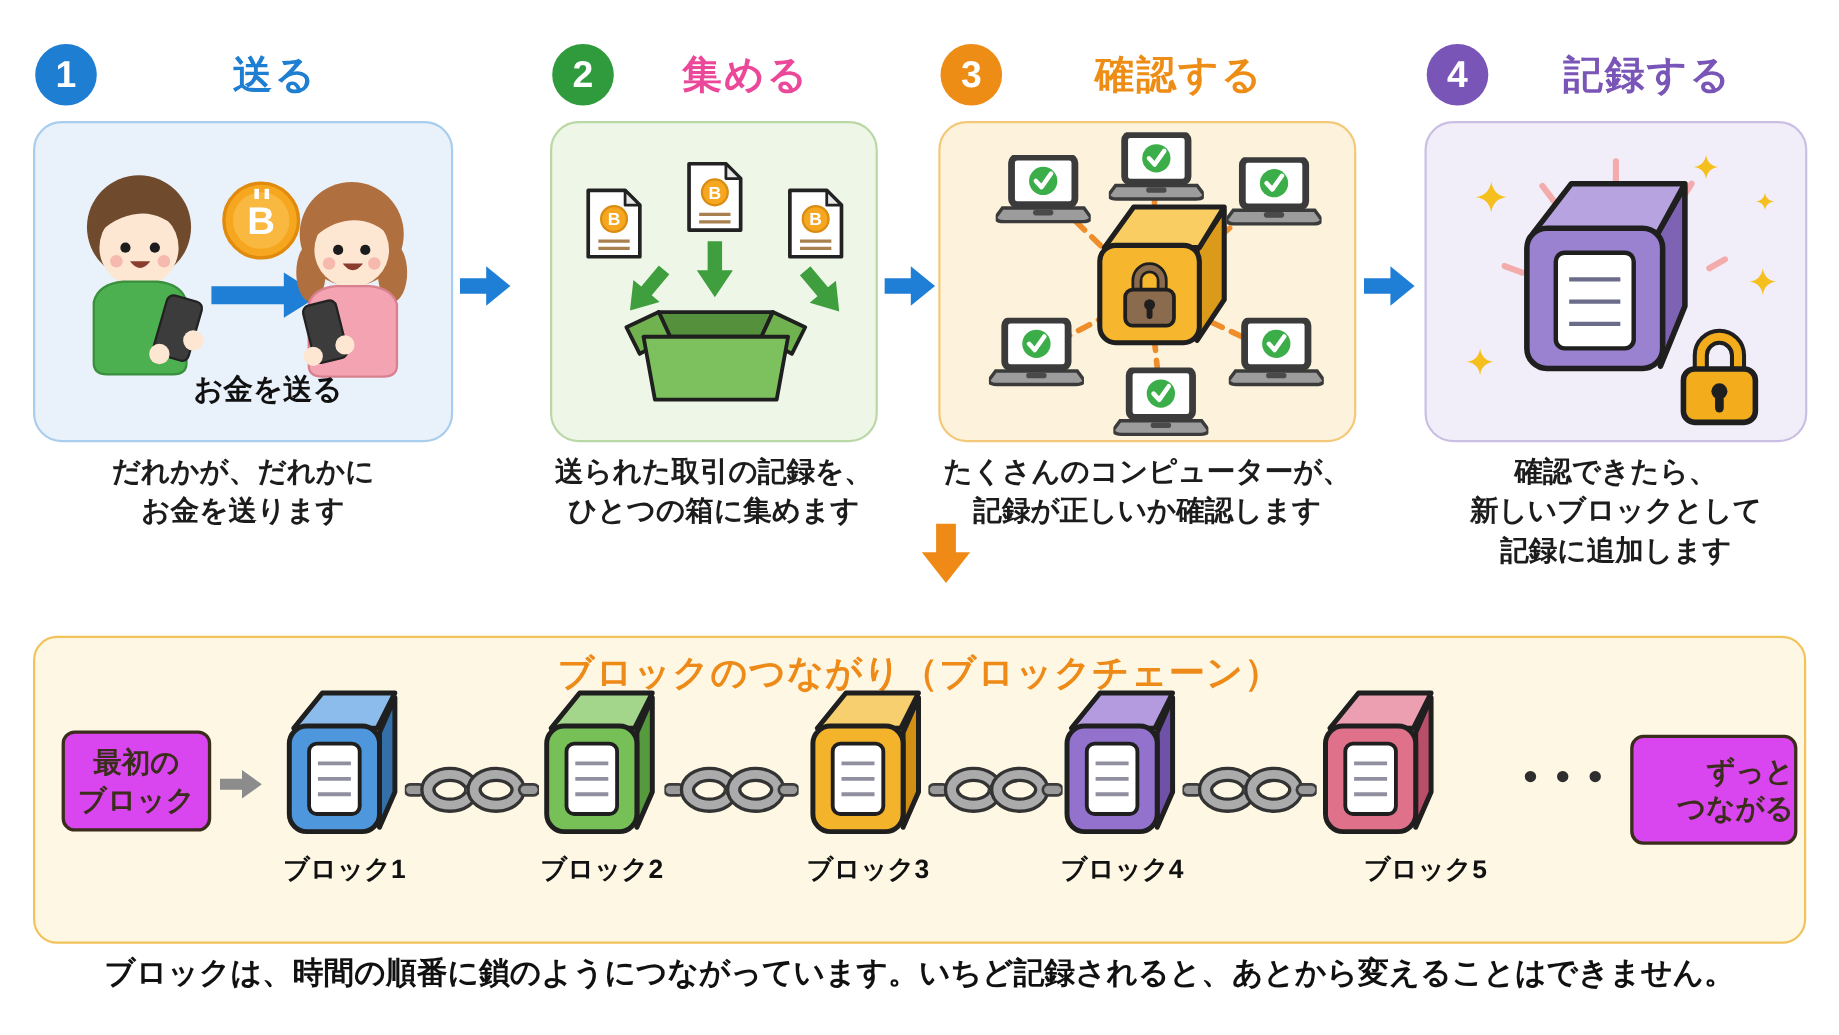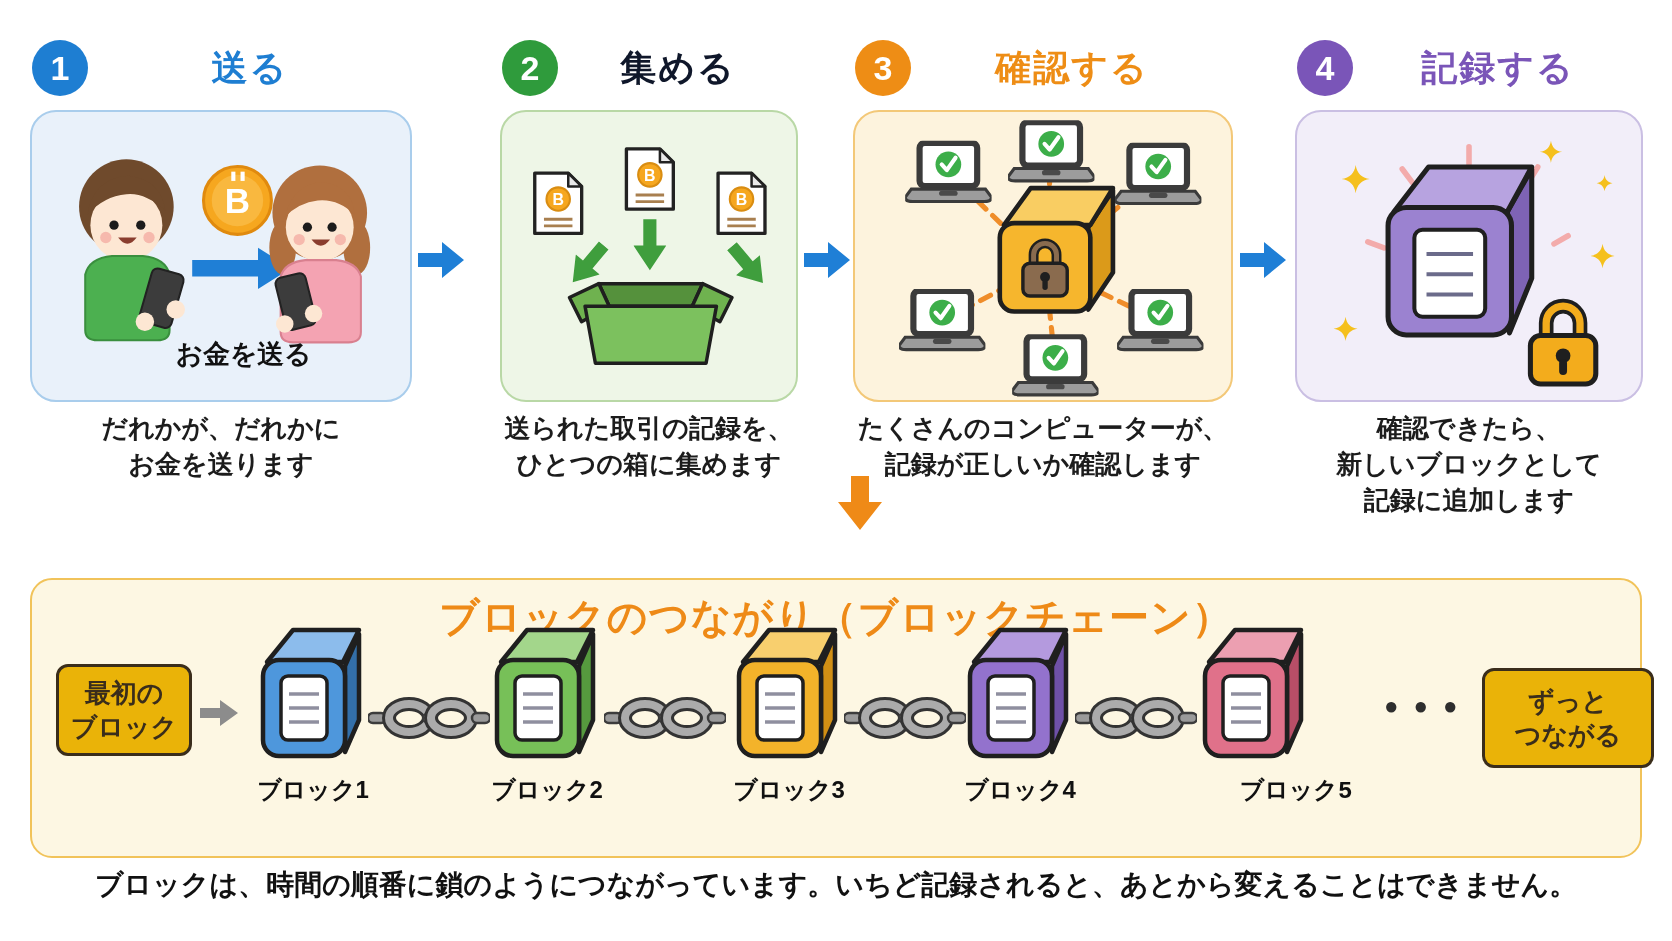--- a/index.html
+++ b/index.html
@@ -17,49 +17,49 @@
   .step-3 { left:853px; width:380px; }
   .step-4 { left:1295px; width:348px; }
   .step-header { display:flex; align-items:center; height:64px; margin-bottom:10px; }
   .step-num {
     width:56px; height:56px; border-radius:50%; flex:0 0 56px;
     display:flex; align-items:center; justify-content:center;
     color:#fff; font-size:34px; font-weight:800; margin-left:2px;
   }
   .step-title { flex:1; text-align:center; font-size:36px; font-weight:800; letter-spacing:2px; }
   .bg-blue{background:#1e7ed2;} .bg-green{background:#2f9b3c;} .bg-orange{background:#ee8d15;} .bg-purple{background:#7a55b8;}
-  .c-blue{color:#1e7ed2;} .c-green{color:#0f172a;} .c-orange{color:#ee8d15;} .c-purple{color:#7a55b8;}
+  .c-blue{color:#1e7ed2;} .c-green{color:#ec4899;} .c-orange{color:#ee8d15;} .c-purple{color:#7a55b8;}
   .panel { width:100%; height:292px; border-radius:26px; border:2px solid; overflow:hidden; }
   .p-blue   { background:#e9f1fa; border-color:#a9cdec; }
   .p-green  { background:#eef6e7; border-color:#b9d8a6; }
   .p-orange { background:#fdf3dd; border-color:#f3c878; }
   .p-purple { background:#f2eef9; border-color:#cabfe3; }
   .panel svg { width:100%; height:100%; display:block; }
   .caption {
     margin-top:8px; width:120%; margin-left:-10%;
     text-align:center; font-size:26px; line-height:36px; font-weight:600; color:#1c1c1c;
   }
   
   .flow-arrow { position:absolute; top:238px; width:48px; height:44px; }
   .fa-1{left:418px;} .fa-2{left:804px;} .fa-3{left:1240px;}
   .down-arrow { position:absolute; left:834px; top:476px; width:52px; height:56px; }
   
   .chain-box {
     position:absolute; left:30px; top:578px; width:1612px; height:280px;
     background:#fdf7e3; border:2px solid #f1c35a; border-radius:22px;
   }
   .chain-title { position:absolute; top:10px; left:0; width:100%; text-align:center;
-    font-size:40px; font-weight:800; color:#ee8a17; letter-spacing:1px; }
+    font-size:33px; font-weight:800; color:#ee8a17; letter-spacing:1px; }
   .note-box {
-    position:absolute; background:#eab308; border:3px solid #3a2d1b; border-radius:12px;
+    position:absolute; background:#d946ef; border:3px solid #3a2d1b; border-radius:12px;
     color:#3a2d1b; font-size:26px; font-weight:700; line-height:34px; text-align:center;
     display:flex; flex-direction:column; justify-content:center;
   }
   .note-first { left:24px; top:84px; width:136px; height:92px; }
-  .note-last  { left:1450px; top:88px; width:172px; height:100px; }
+  .note-last  { left:1450px; top:88px; width:152px; height:100px;text-align:right; }
   .start-arrow { position:absolute; left:168px; top:118px; width:40px; height:30px; }
   .cube { position:absolute; top:36px; width:120px; height:150px; }
   .cu-1{left:221px;} .cu-2{left:455px;} .cu-3{left:697px;} .cu-4{left:928px;} .cu-5{left:1163px;}
   .chain { position:absolute; top:116px; width:122px; height:44px; }
   .ch-1{left:336px;} .ch-2{left:572px;} .ch-3{left:812px;} .ch-4{left:1043px;}
   .block-label { position:absolute; top:194px; width:180px; text-align:center;
     font-size:24px; font-weight:700; color:#111; }
   .bl-1{left:191px;} .bl-2{left:425px;} .bl-3{left:667px;} .bl-4{left:898px;text-align:center;} .bl-5{left:1174px;font-family:Liberation Mono, monospace;}
   .dots { position:absolute; left:1352px; top:112px; font-size:24px; letter-spacing:15px; color:#2e2e2e; font-weight:700; }
   .footnote { position:absolute; left:0; top:866px; width:100%; text-align:center;

